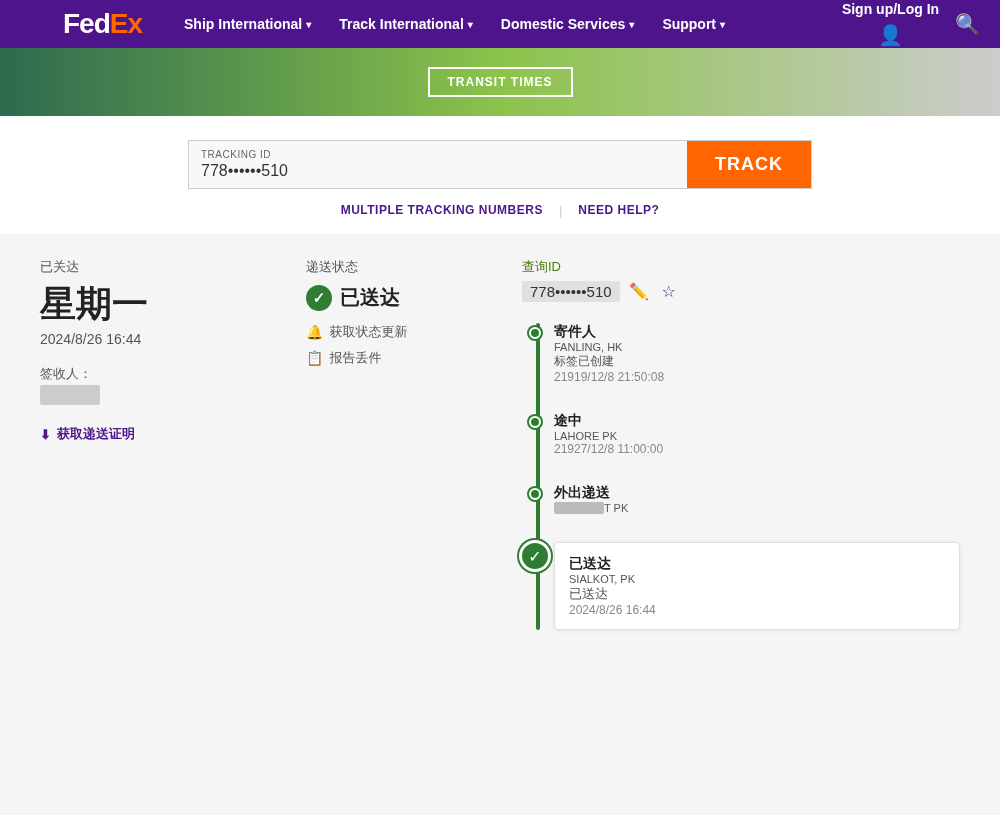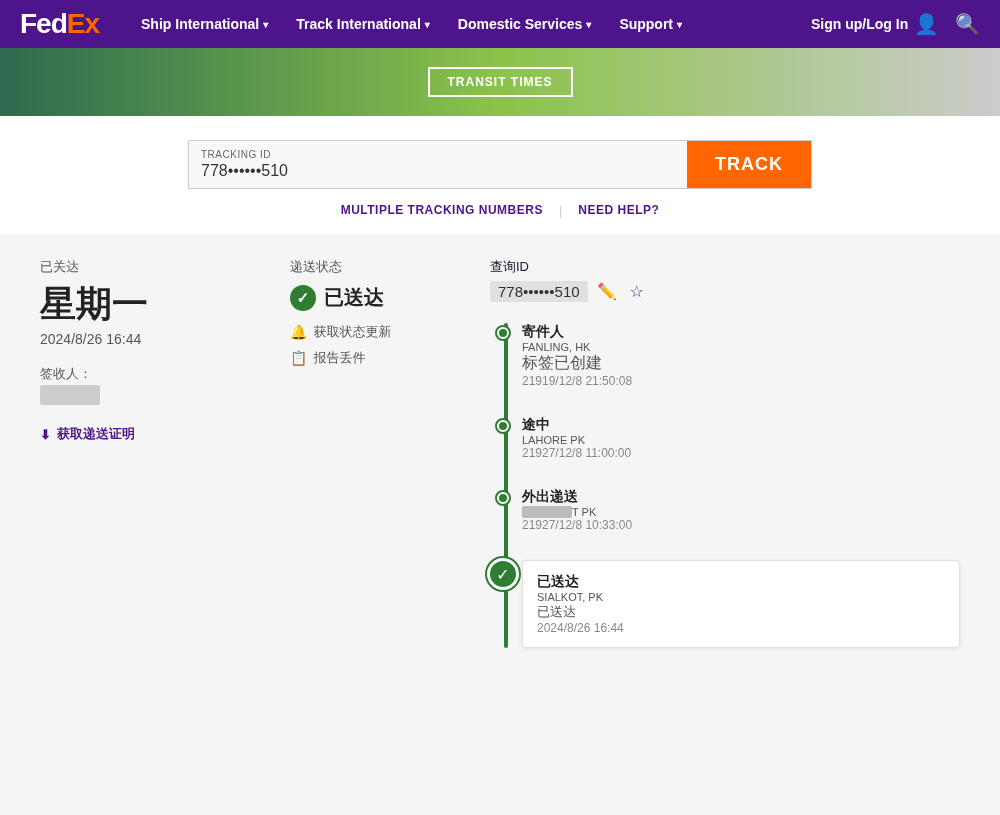--- a/index.html
+++ b/index.html
@@ -16,21 +16,21 @@
       z-index: 10;
     }
     .navbar-logo {
       margin-right: 30px;
     }
     .fedex-logo {
       font-size: 28px;
       font-weight: 900;
       letter-spacing: -1px;
     }
-    .fedex-logo .fed { color: #fff; }
+    .fedex-logo .fed { color: #fff; margin-left: 43px; }
     .fedex-logo .ex { color: #ff6600; }
     .navbar-links {
       display: flex;
       align-items: center;
       gap: 4px;
       flex: 1;
     }
     .nav-link {
       color: #fff;
       font-size: 14px;
@@ -53,20 +53,21 @@
       gap: 16px;
     }
     .nav-signin {
       color: #fff;
       font-size: 14px;
       font-weight: 600;
       cursor: pointer;
       display: flex;
       align-items: center;
       gap: 6px;
+      flex-direction: column;
     }
     .nav-search-icon {
       color: #fff;
       font-size: 20px;
       cursor: pointer;
     }
 
     
     .hero {
       height: 68px;
@@ -153,21 +154,21 @@
     .tracking-links .sep {
       color: #ccc;
     }
 
     
     .result-area {
       max-width: 960px;
       margin: 24px auto 0;
       padding: 0 20px;
       display: flex;
-      gap: 40px;
+      gap: 56px;
     }
 
     
     .left-panel {
       min-width: 200px;
       max-width: 240px;
     }
     .already-delivered-label {
       font-size: 13px;
       color: #555;
@@ -257,21 +258,21 @@
     .action-icon {
       font-size: 14px;
     }
 
     
     .right-panel {
       flex: 1;
     }
     .query-id-label {
       font-size: 13px;
-      color: #0f172a;
+      color: #4d7c0f;
       margin-bottom: 4px;
     }
     .query-id-row {
       display: flex;
       align-items: center;
       gap: 8px;
       margin-bottom: 20px;
     }
     .query-id-value {
       font-size: 15px;
@@ -463,39 +464,38 @@
       <button class="icon-btn" title="Star">☆</button>
     </div>
 
     <div class="timeline">
       <div class="timeline-line"></div>
 
       <div class="timeline-item">
         <div class="timeline-dot"></div>
         <div class="timeline-event-label">寄件人</div>
         <div class="timeline-location">FANLING, HK</div>
-        <div class="timeline-event-label" style="font-size:16px;color:#555;font-weight:400;">标签已创建</div>
+        <div class="timeline-event-label" style="font-size:12px;color:#555;font-weight:400;">标签已创建</div>
         <div class="timeline-date">21919/12/8 21:50:08</div>
       </div>
 
 
       <div class="timeline-item">
         <div class="timeline-dot"></div>
         <div class="timeline-event-label">途中</div>
         <div class="timeline-location">LAHORE PK</div>
         <div class="timeline-date">21927/12/8 11:00:00</div>
       </div>
 
       <div class="timeline-item">
         <div class="timeline-dot"></div>
         <div class="timeline-event-label">外出递送</div>
         <div class="timeline-location">
           <span class="redacted" style="background:#bbb;color:transparent;min-width:50px;">████</span>T PK
         </div>
-        <div class="timeline-date">21927/12/8 10:33:00</div>
       </div>
 
       <div class="timeline-item">
         <div class="timeline-dot-large">✓</div>
         <div class="timeline-item-highlighted">
           <div class="timeline-event-label">已送达</div>
           <div class="timeline-location">SIALKOT, PK</div>
           <div class="timeline-event-label" style="font-size:13px;font-weight:400;color:#555;">已送达</div>
           <div class="timeline-date">2024/8/26 16:44</div>
         </div>

